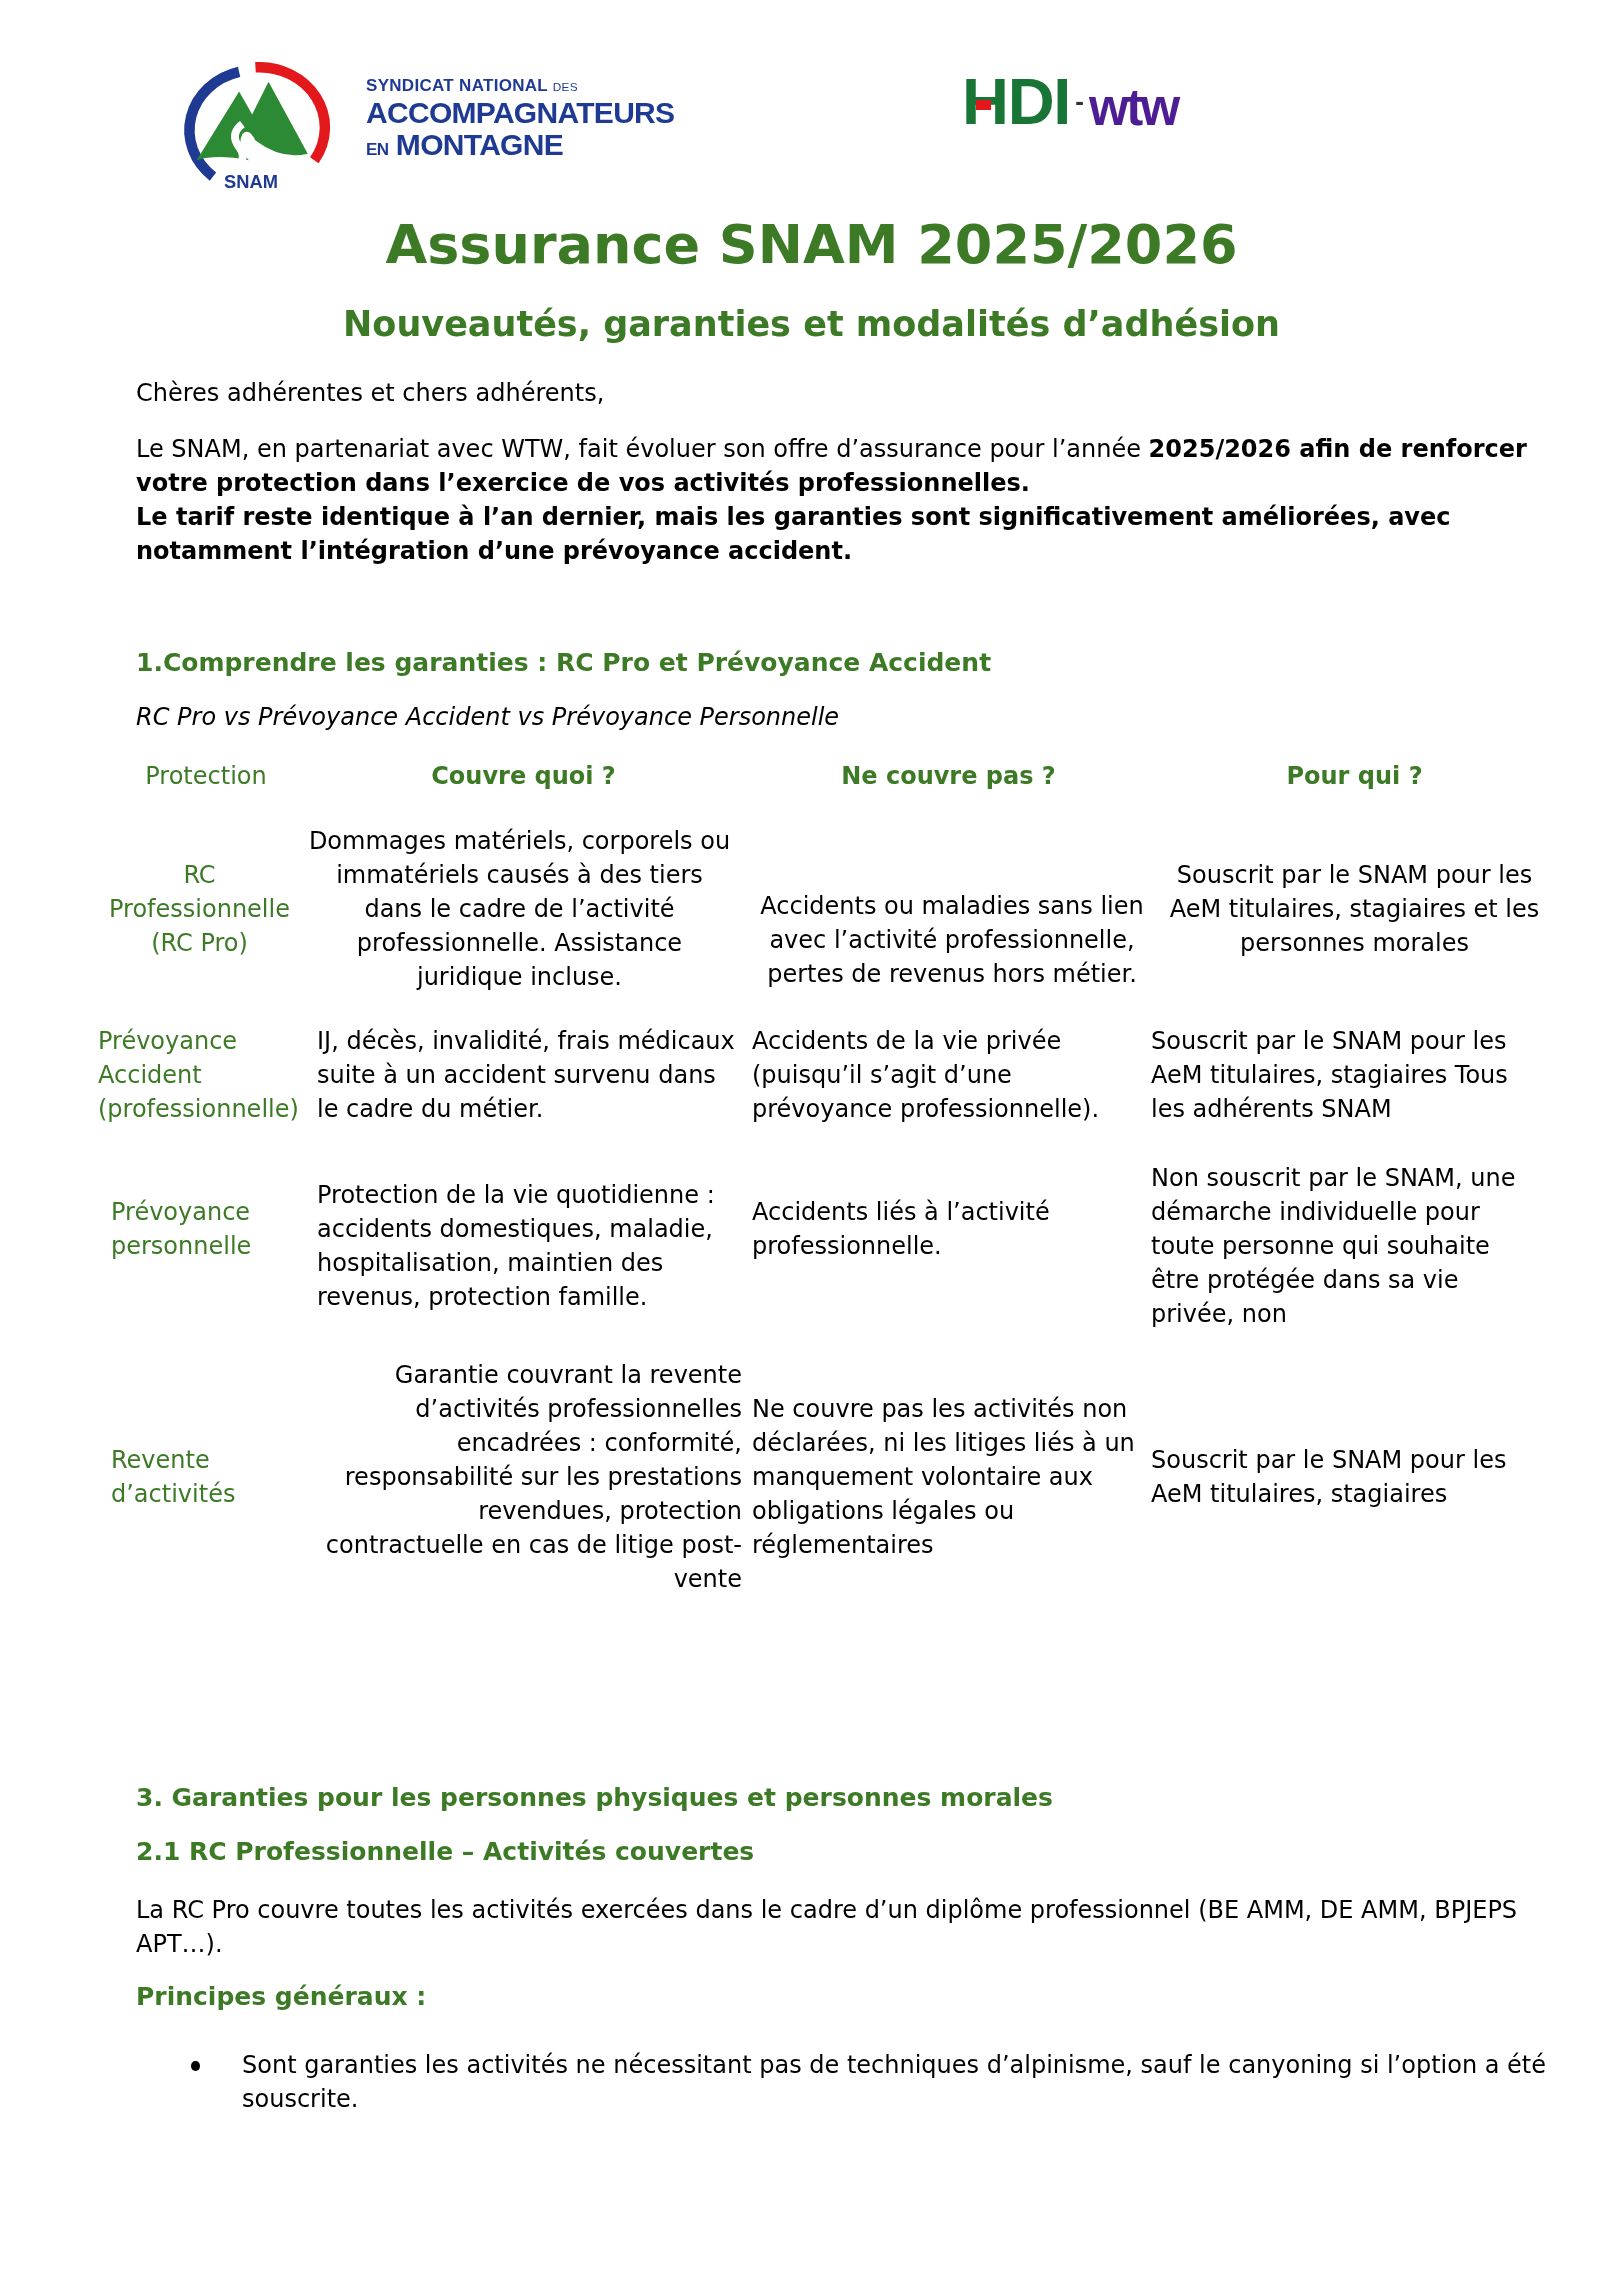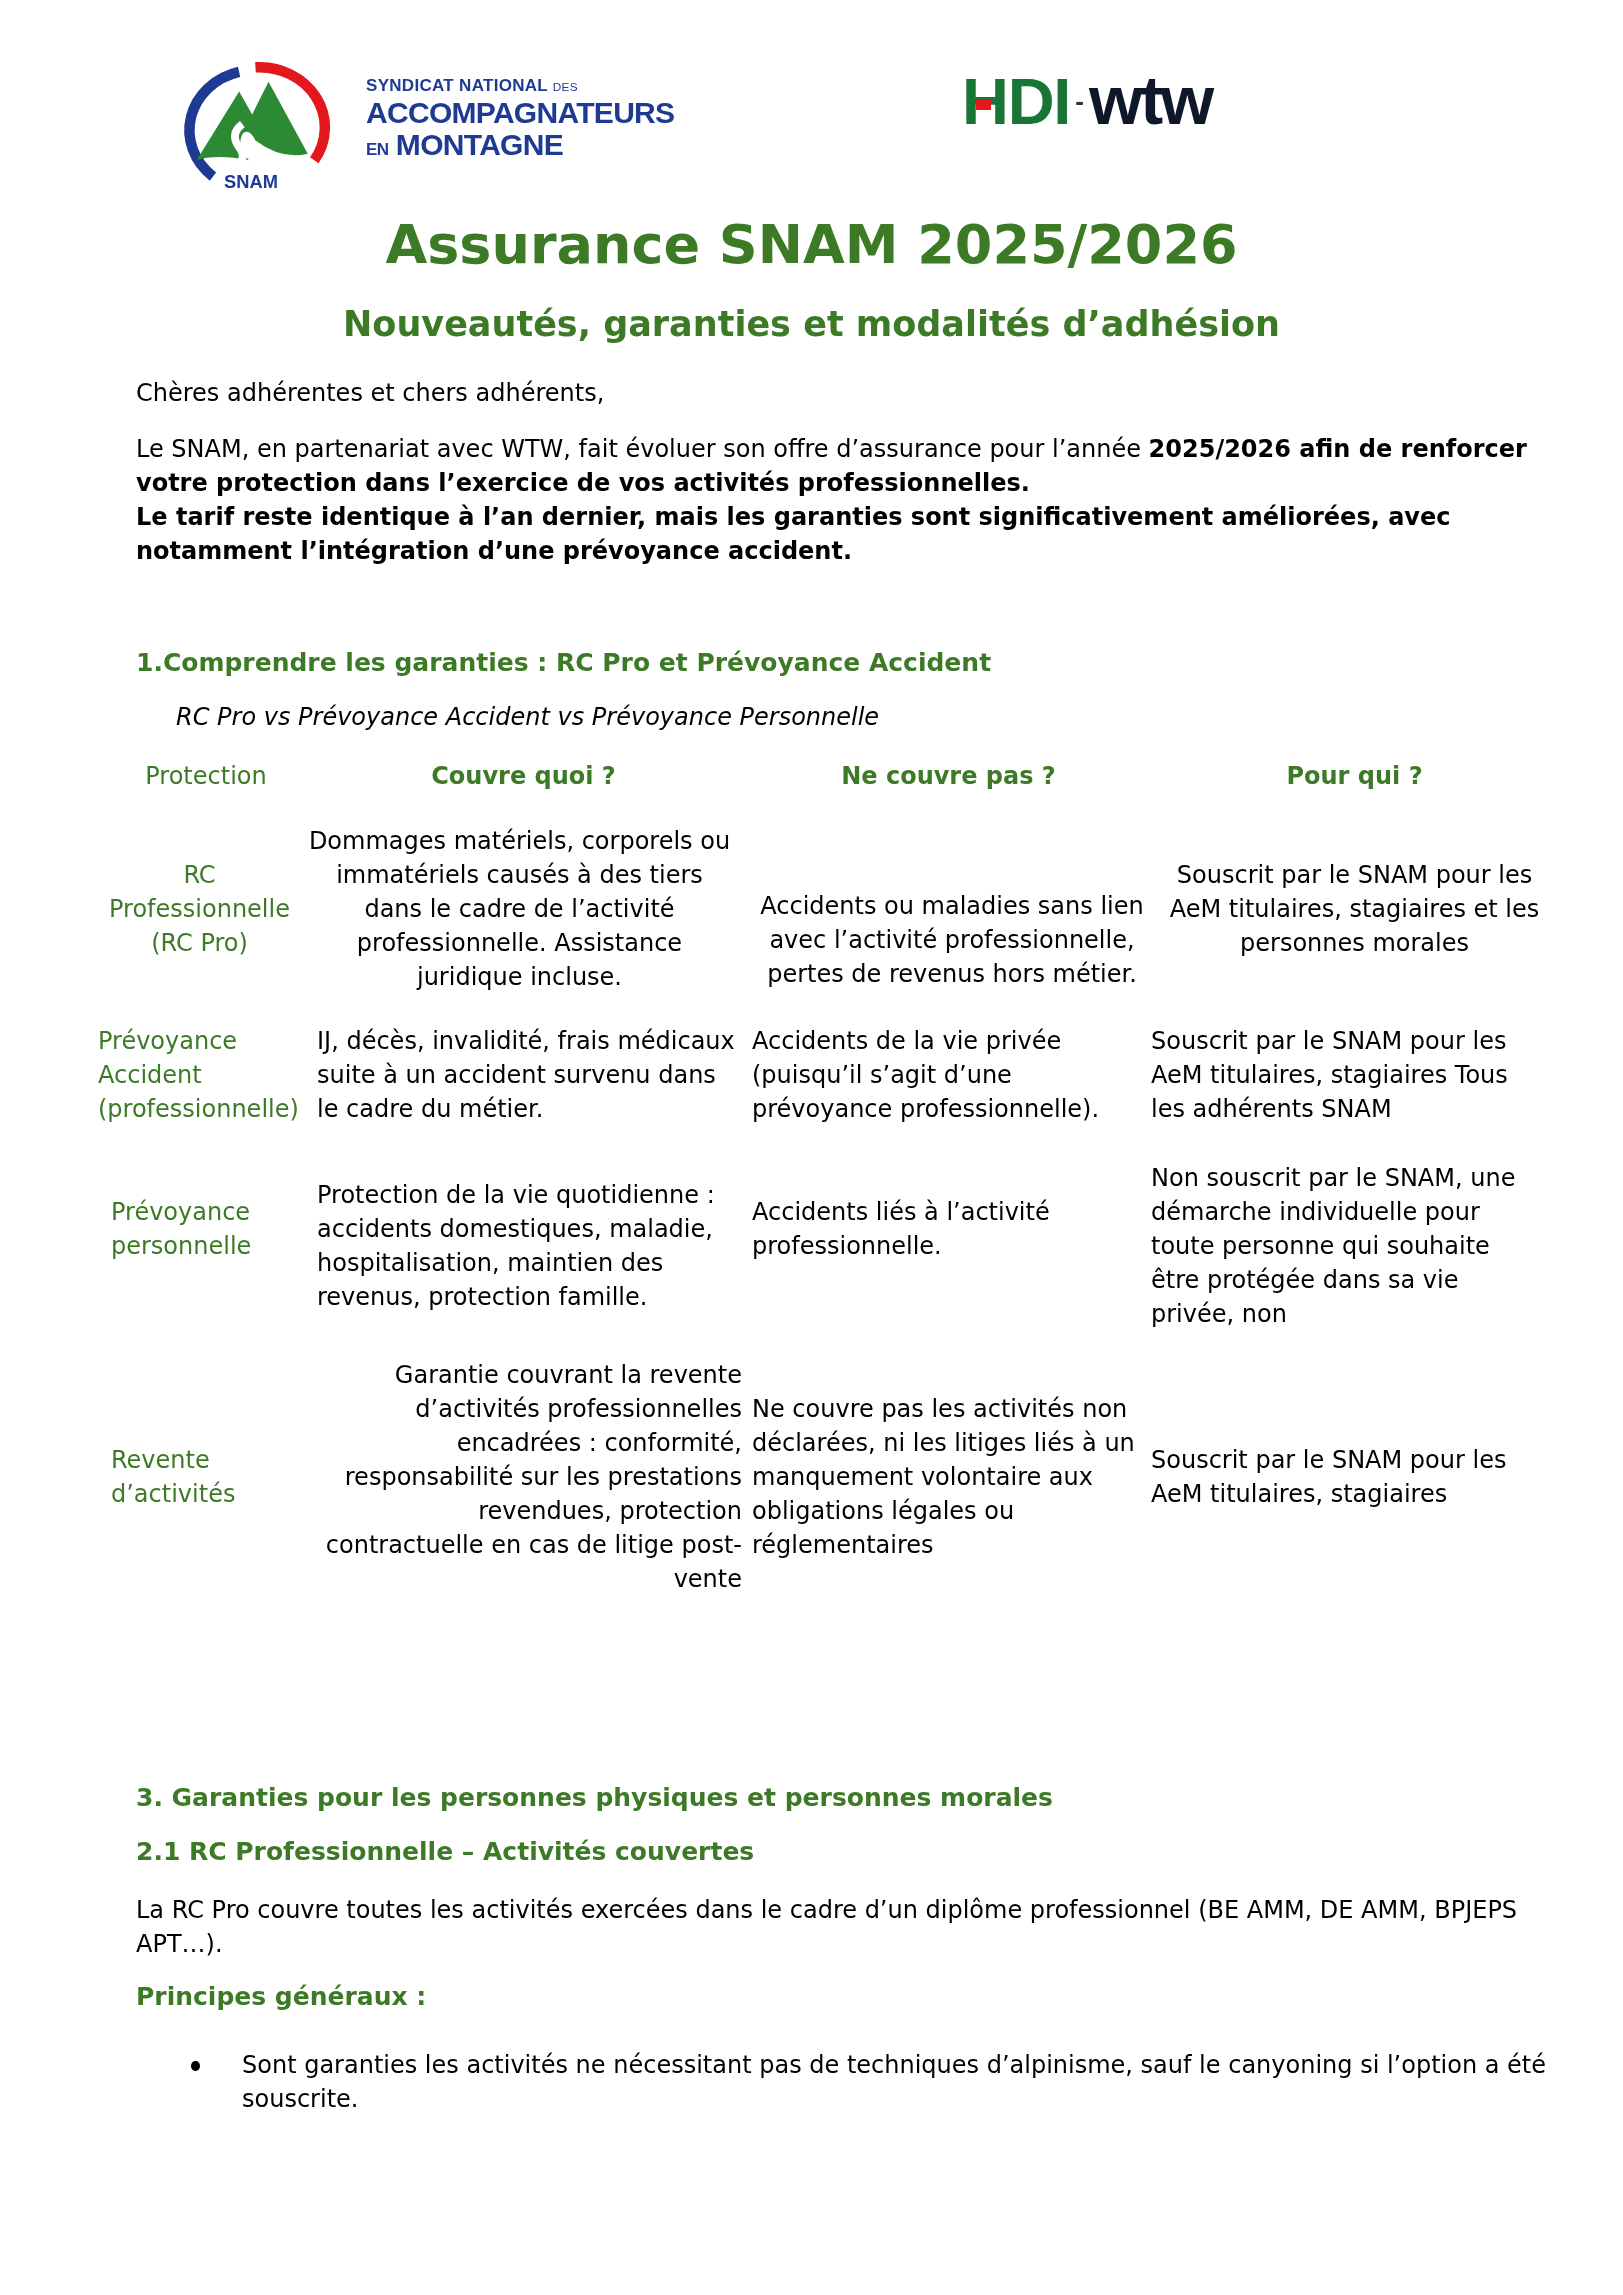--- a/index.html
+++ b/index.html
@@ -15,33 +15,33 @@
     #snam-wordmark { left: 366px; top: 77px; width: 275px; color: #1f3a93; font-family: "Liberation Sans", sans-serif; font-weight: bold; line-height: 1; }
     #snam-wordmark .l1 { font-size: 17px; letter-spacing: 0.3px; }
     #snam-wordmark .l1 small { font-size: 11.8px; font-weight: normal; }
     #snam-wordmark .l2 { font-size: 30px; letter-spacing: -0.7px; margin-top: 3.9px; }
     #snam-wordmark .l3 { font-size: 30px; letter-spacing: -0.7px; margin-top: 2.6px; }
     #snam-wordmark .l3 small { font-size: 17px; }
     #hdi-logo { left: 962px; top: 69px; height: 59px; display: flex; align-items: flex-end; font-family: "Liberation Sans", sans-serif; font-weight: bold; }
     #hdi-logo .hdi { color: #187535; font-size: 65px; line-height: 0.82; letter-spacing: -1.3px; position: relative; }
     #hdi-logo .hdi .bar { position: absolute; left: 14.4px; top: 25px; width: 14.4px; height: 10.5px; background: #e3181c; }
     #hdi-logo .dash { color: #333; font-size: 26px; margin: 0 5.2px 14.4px 5.2px; line-height: 1; }
-    #hdi-logo .wtw { color: #0f172a; font-size: 69px; line-height: 0.78; letter-spacing: -2.6px; }
+    #hdi-logo .wtw { color: #4c1d95; font-size: 51px; line-height: 0.78; letter-spacing: -2.6px; }
 
     
     #main-title { left: 0; width: 1623px; top: 213px; text-align: center; font-size: 54px; font-weight: bold; }
     #sub-title { left: 0; width: 1623px; top: 304px; text-align: center; font-size: 35px; font-weight: bold; }
 
     .body-text { font-size: 24px; line-height: 34px; }
     #greeting { left: 136px; top: 376px; }
     #intro { left: 136px; top: 432px; width: 1406px; }
     #intro b { font-weight: bold; }
 
     #sec1-title { left: 136px; top: 648px; font-size: 25px; font-weight: bold; }
-    #sec1-sub { left: 136px; top: 703px; font-size: 24px; font-style: italic; margin-left: 40px; }
+    #sec1-sub { left: 136px; top: 703px; font-size: 24px; font-style: italic; }
 
     
     #protection-table { left: 98px; top: 759px; width: 1452px; }
     .trow { position: absolute; left: 0; width: 1452px; }
     .cell { position: absolute; font-size: 24px; line-height: 34px; }
     .c0 { left: 0; width: 216px; }
     .c1 { left: 216px; width: 419px; }
     .c2 { left: 641px; width: 419px; }
     .c3 { left: 1060px; width: 393px; }
     .center { text-align: center; }

